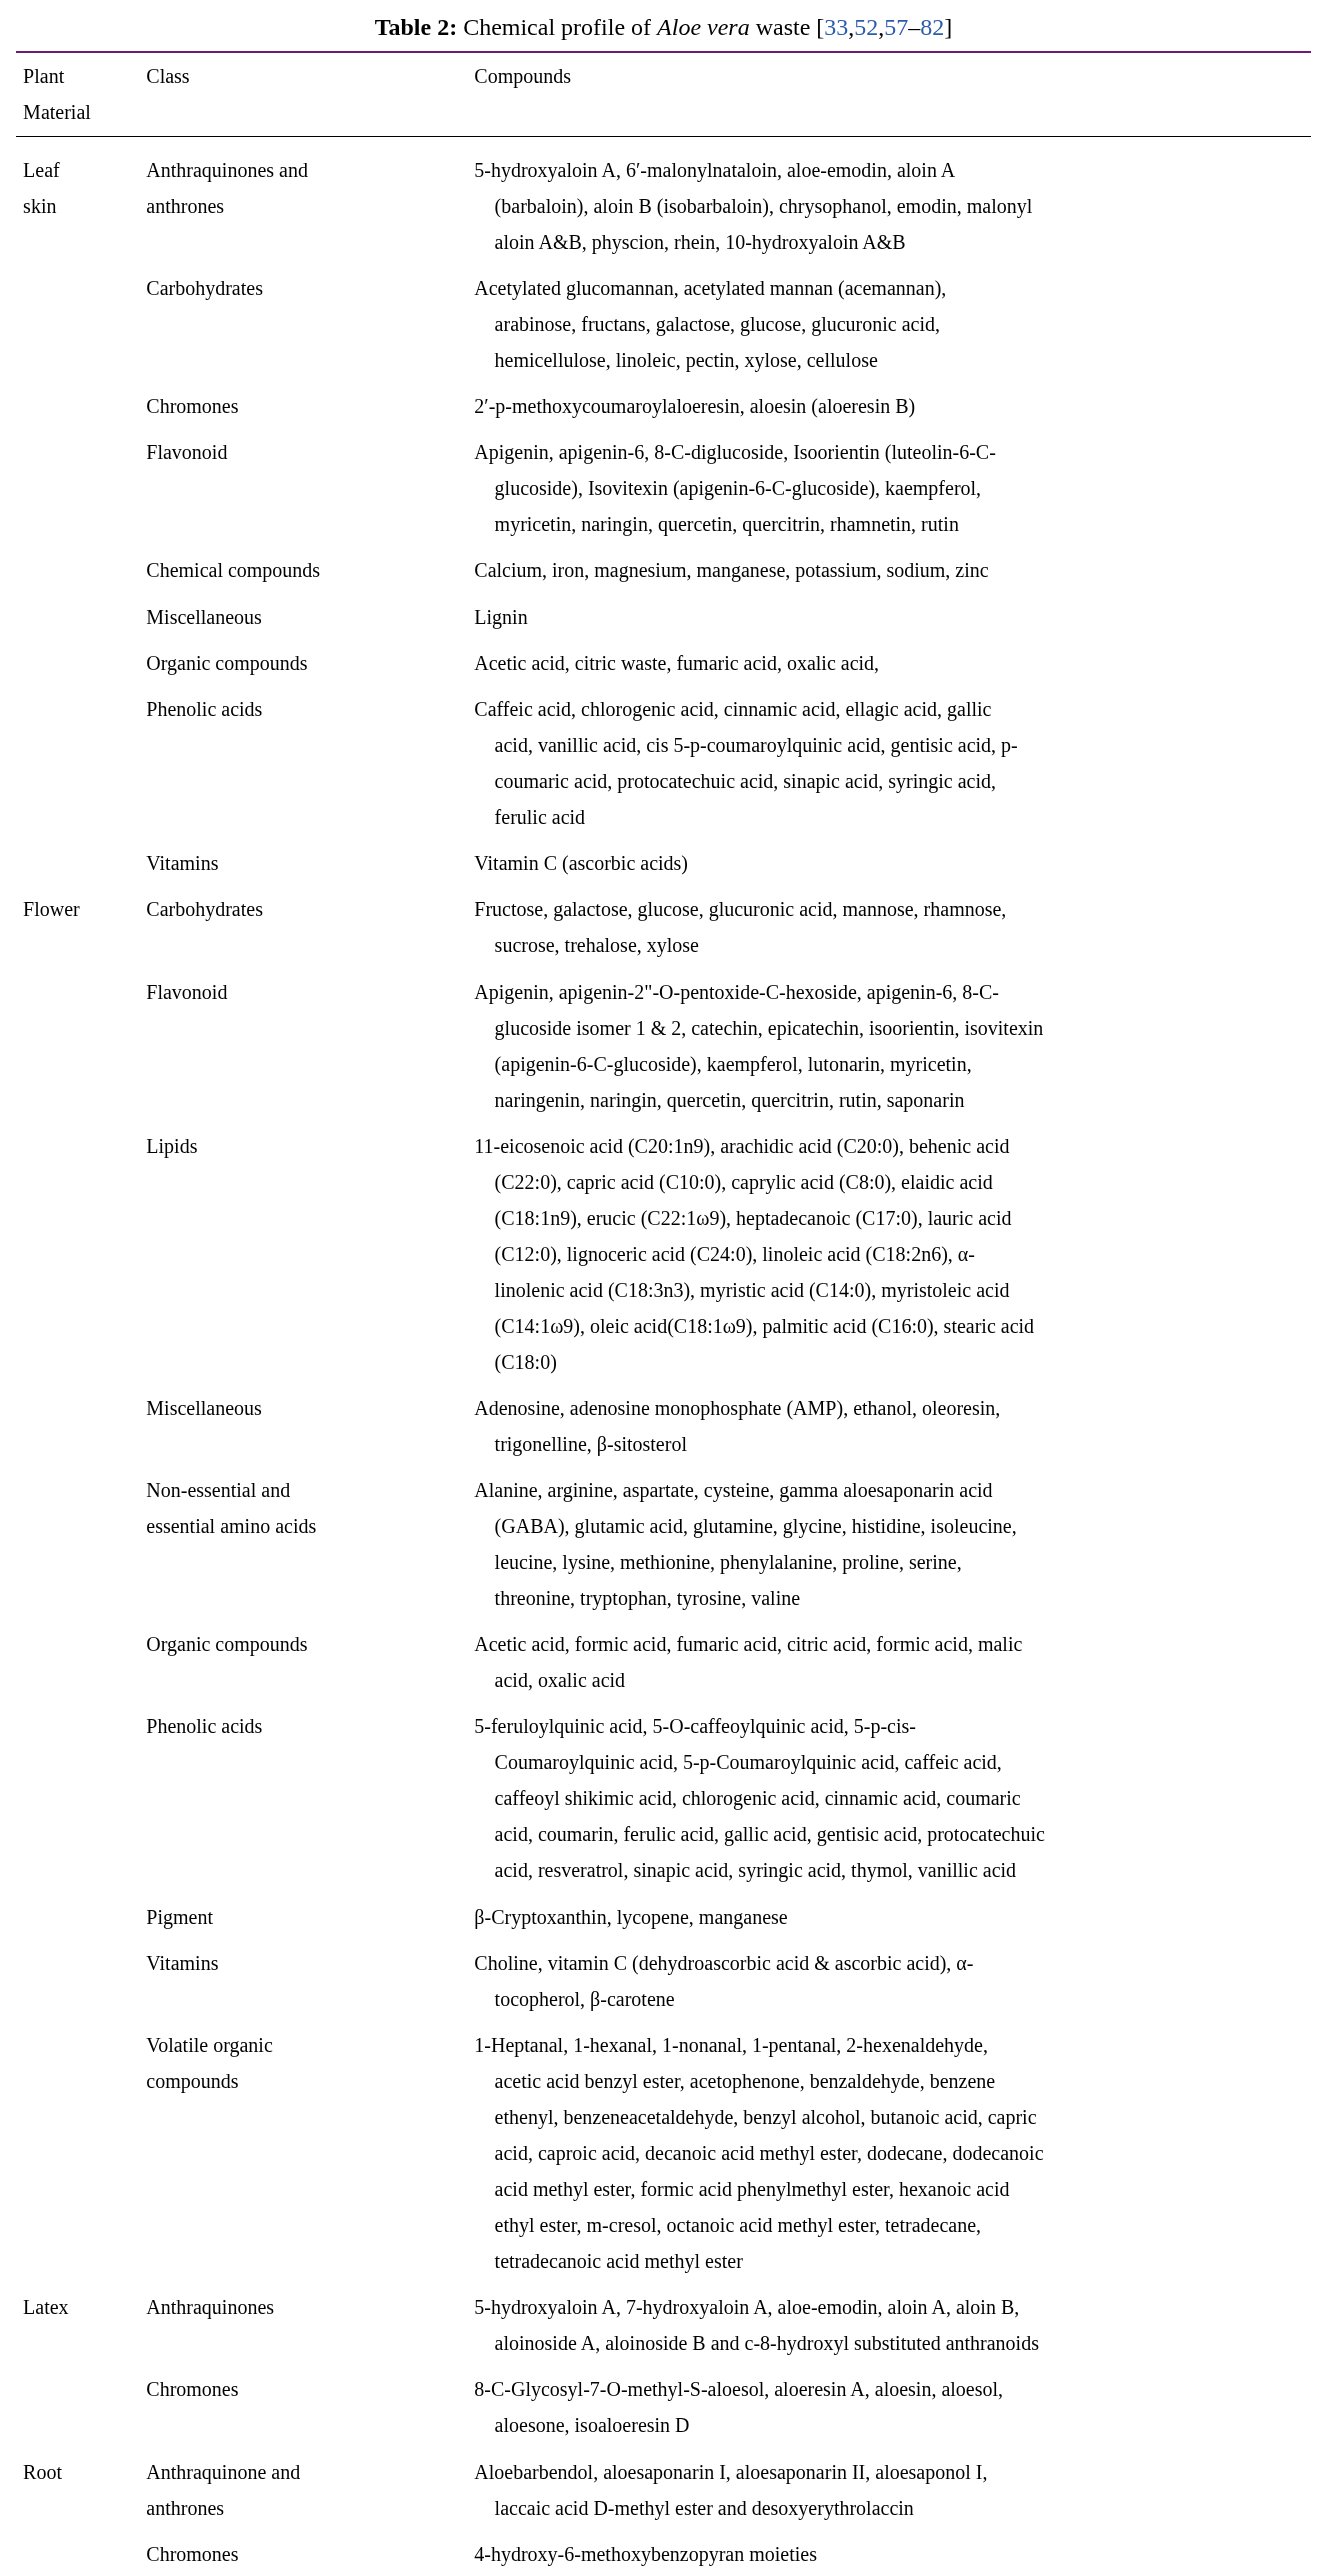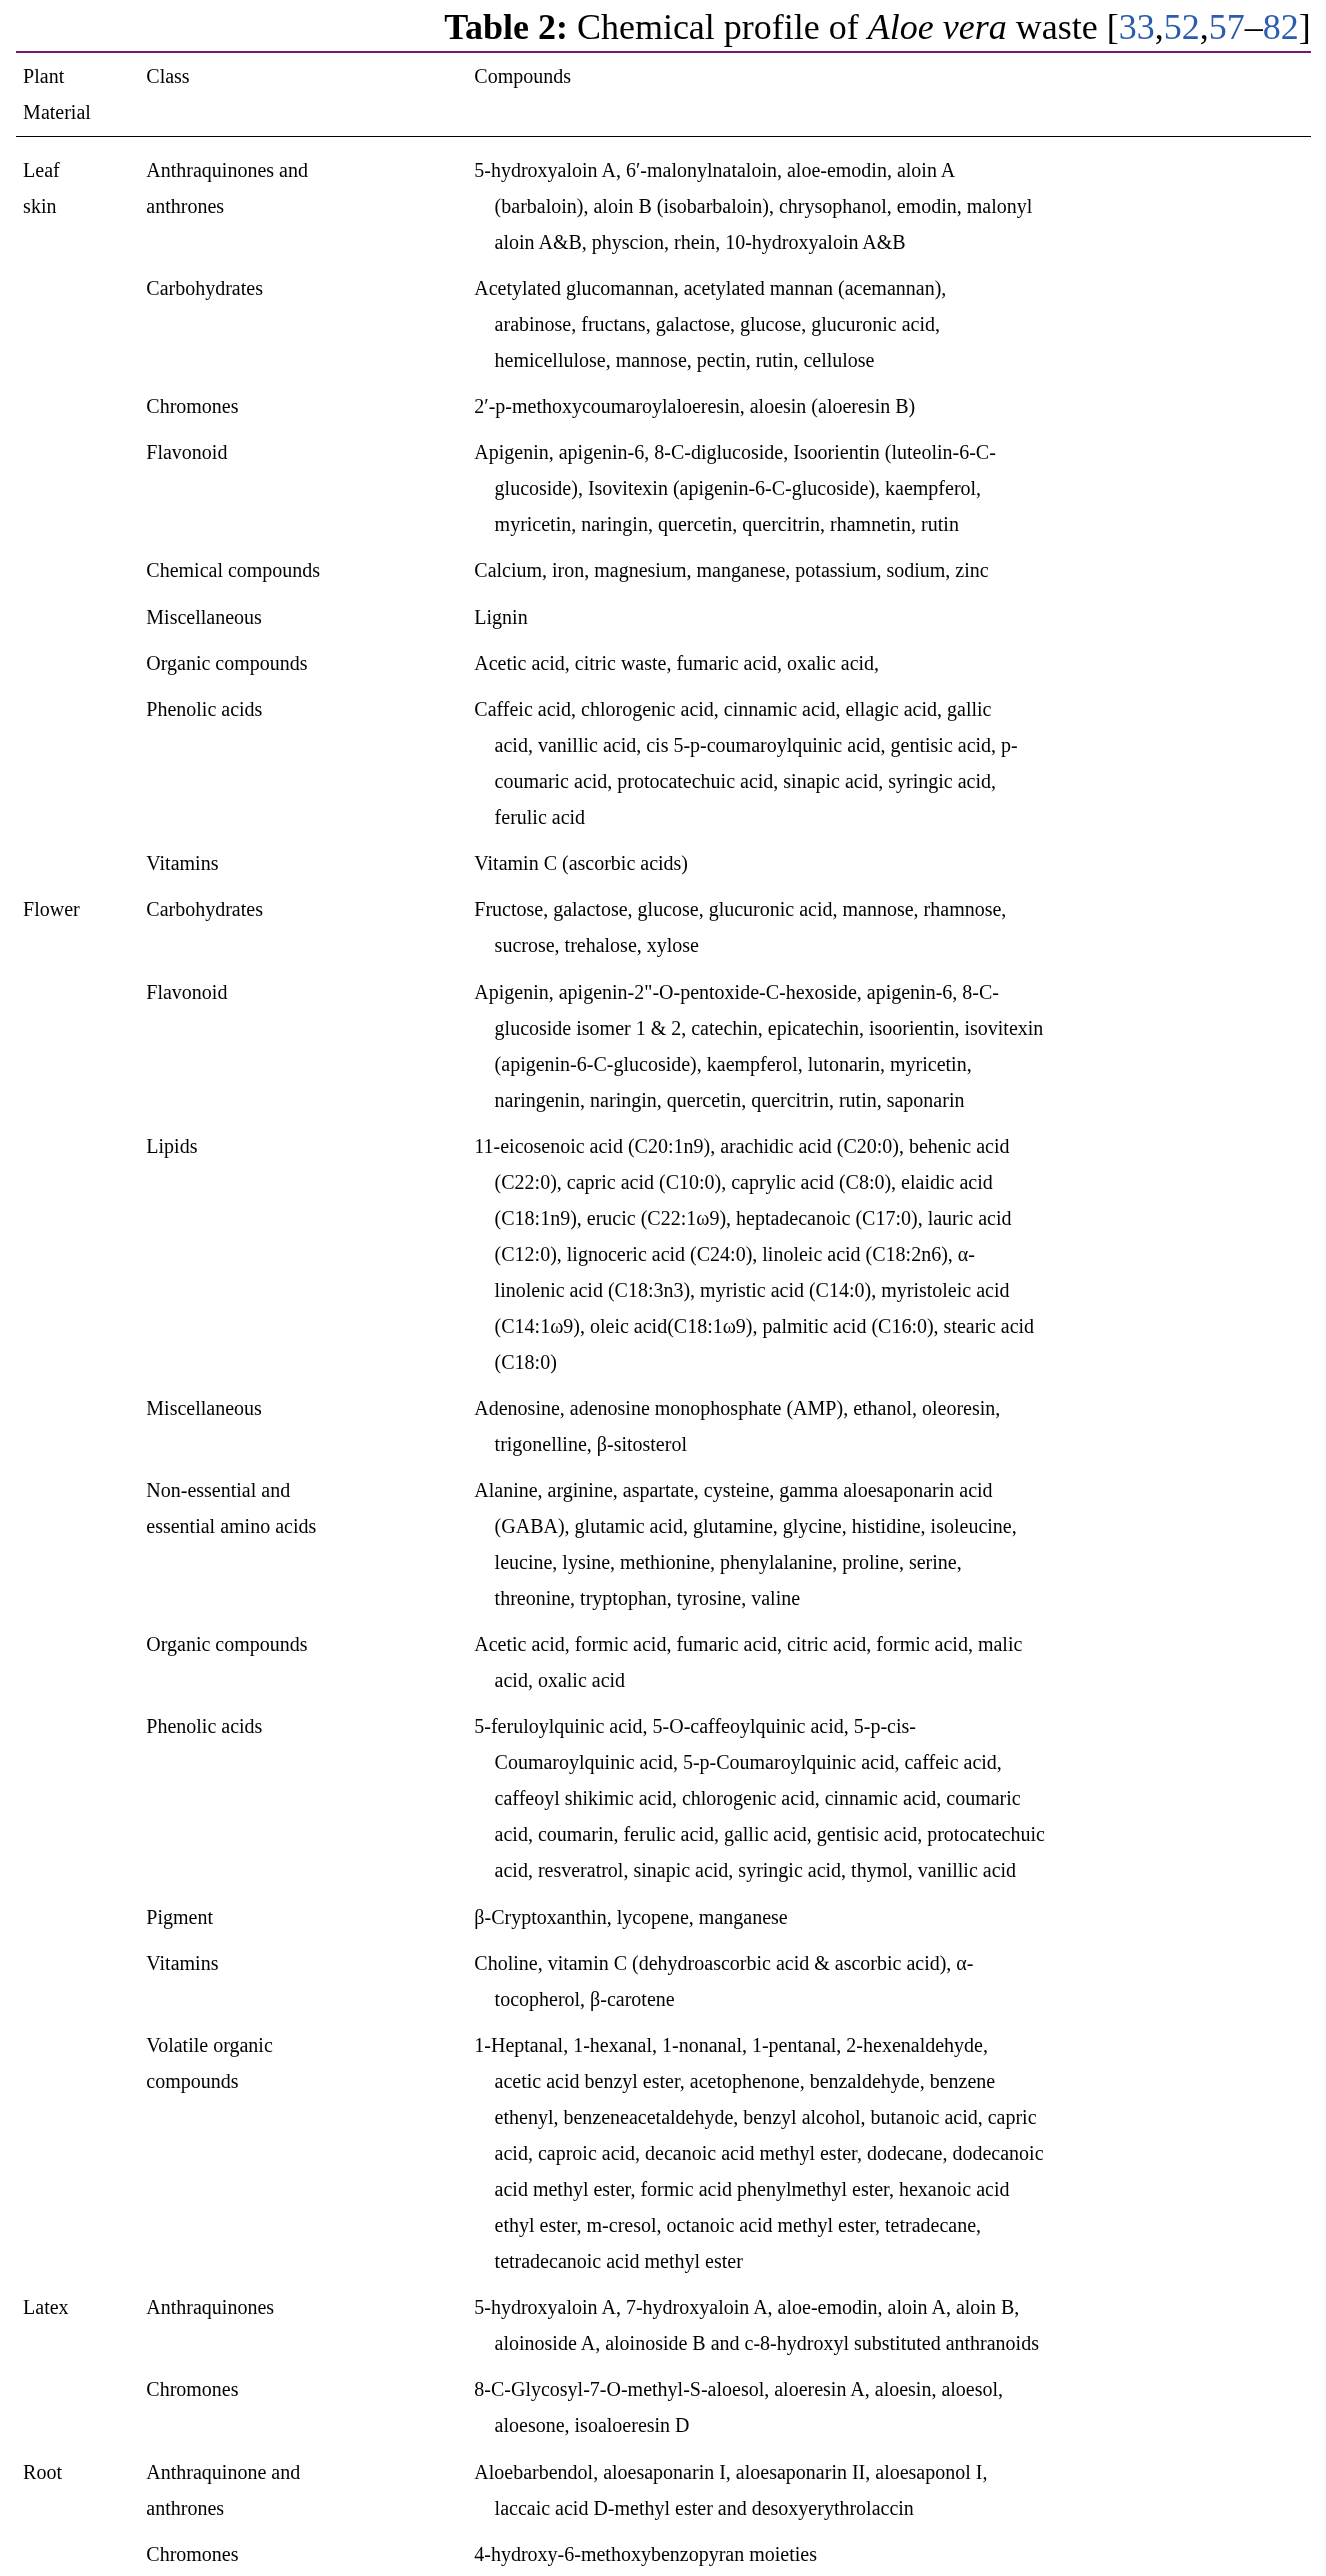--- a/index.html
+++ b/index.html
@@ -8,22 +8,22 @@
     width: 1327px;
     height: 2576px;
     background: #ffffff;
     color: #000000;
     font-family: "Liberation Serif", "DejaVu Serif", serif;
     overflow: hidden;
   }
   .page { padding: 6.8px 16.3px 0 16.3px; }
 
   .caption {
-    text-align: right;
-    font-size: 36px;
+    text-align: center;
+    font-size: 24px;
     line-height: 36px;
     padding: 2.7px 0 5.4px 0;
   }
   .caption-label { font-weight: bold; }
   .species { font-style: italic; }
   .cite-link { color: var(--cite-color, #2b5cad); cursor: pointer; }
 
   table.profile {
     width: 100%;
     border-collapse: collapse;
@@ -91,21 +91,21 @@
           <td class="class-cell">Anthraquinones and
 anthrones</td>
           <td class="compounds-cell">5-hydroxyaloin A, 6′-malonylnataloin, aloe-emodin, aloin A
 (barbaloin), aloin B (isobarbaloin), chrysophanol, emodin, malonyl
 aloin A&amp;B, physcion, rhein, 10-hydroxyaloin A&amp;B</td>
         </tr>
         <tr>
           <td class="class-cell">Carbohydrates</td>
           <td class="compounds-cell">Acetylated glucomannan, acetylated mannan (acemannan),
 arabinose, fructans, galactose, glucose, glucuronic acid,
-hemicellulose, mannose, pectin, rutin, cellulose</td>
+hemicellulose, linoleic, pectin, xylose, cellulose</td>
         </tr>
         <tr>
           <td class="class-cell">Chromones</td>
           <td class="compounds-cell">2′-p-methoxycoumaroylaloeresin, aloesin (aloeresin B)</td>
         </tr>
         <tr>
           <td class="class-cell">Flavonoid</td>
           <td class="compounds-cell">Apigenin, apigenin-6, 8-C-diglucoside, Isoorientin (luteolin-6-C-
 glucoside), Isovitexin (apigenin-6-C-glucoside), kaempferol,
 myricetin, naringin, quercetin, quercitrin, rhamnetin, rutin</td>

